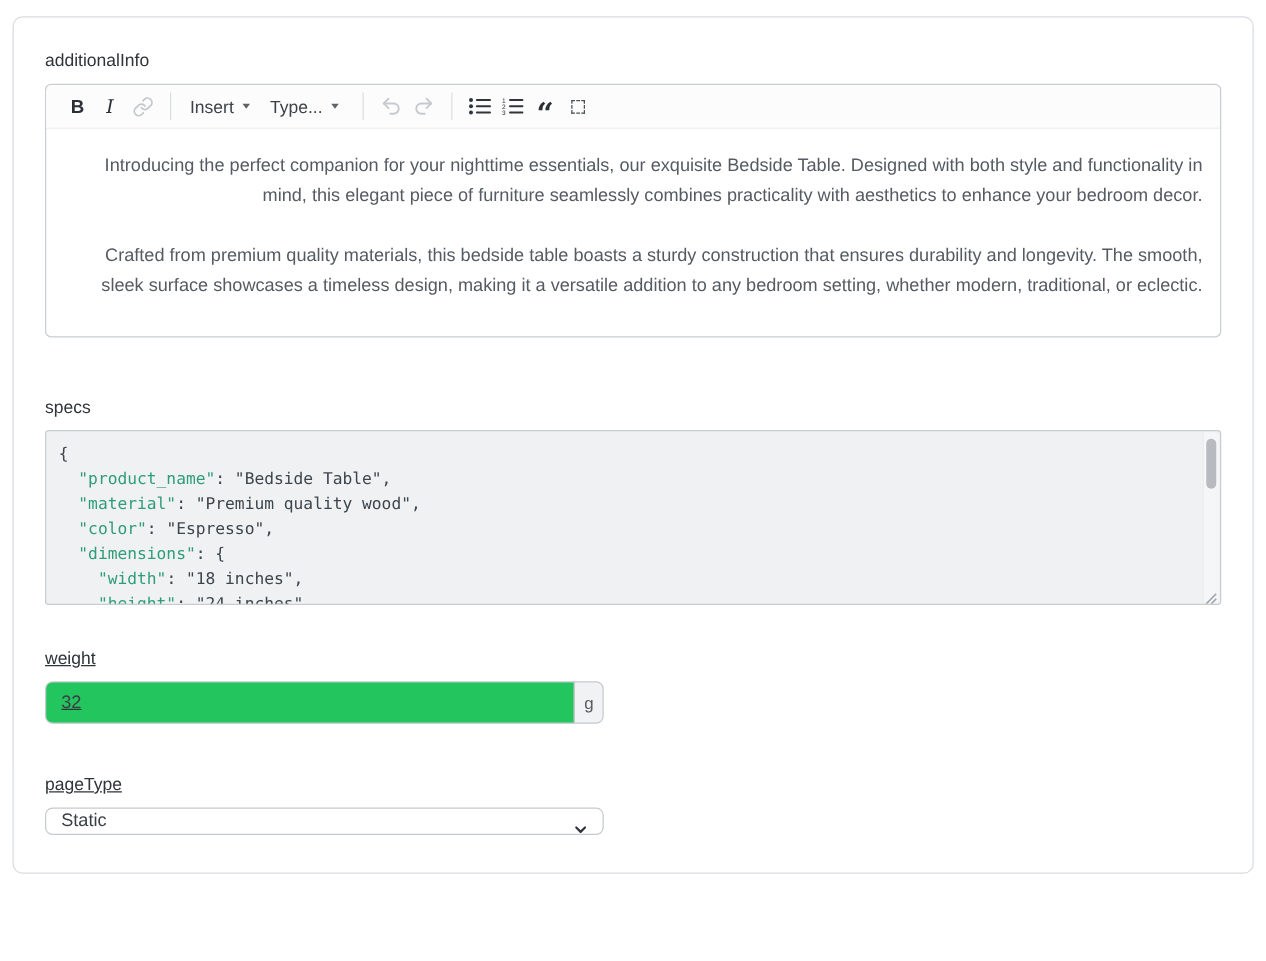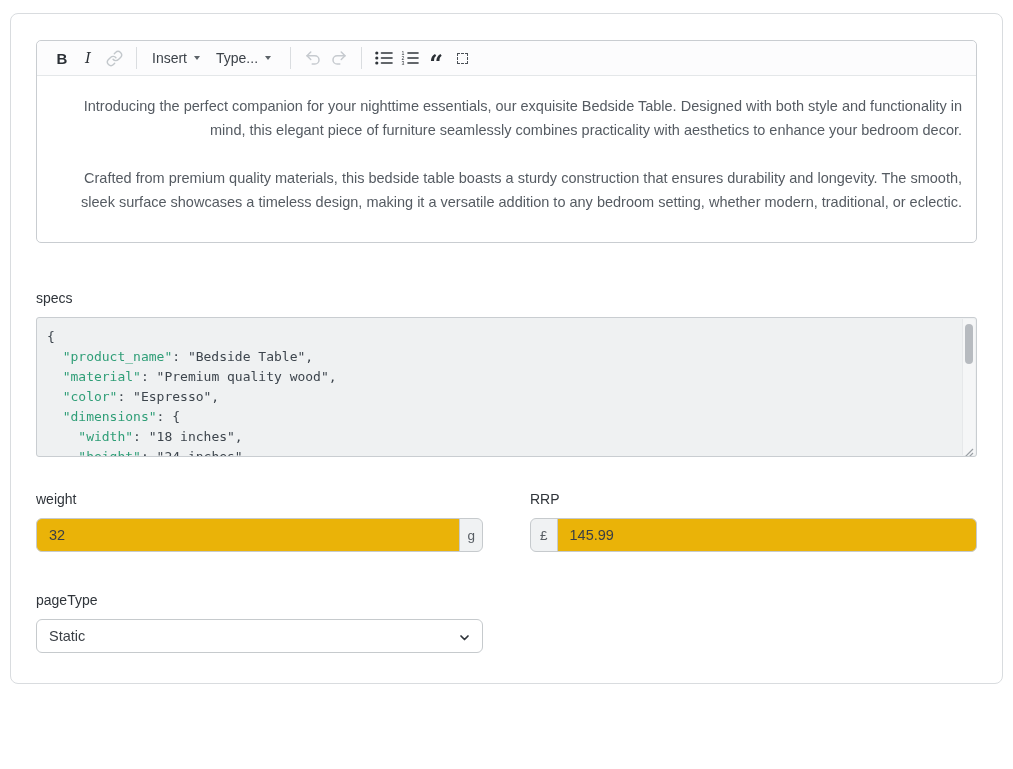--- a/index.html
+++ b/index.html
@@ -128,70 +128,72 @@
     position: absolute; right: 2px; bottom: 2px;
     width: 10px; height: 10px;
     cursor: nwse-resize;
   }
 
   
   .two-col {
     display: grid;
     grid-template-columns: 1fr 1fr;
     column-gap: 47px;
+    text-decoration: underline;
   }
   .row-1 { margin-bottom: 40px; }
   .input-group { display: flex; height: 34px; }
   .text-input {
     flex: 1; min-width: 0;
     height: 34px;
     border: 1px solid #c6cacd;
     border-radius: 6px;
     padding: 0 12px;
     font-family: "Liberation Sans", "DejaVu Sans", sans-serif;
     font-size: 14.5px;
     color: #3a3f45;
-    background: #eab308;
+    background: #22c55e;
     outline: none;
   }
   .input-group .text-input.has-right-addon { border-radius: 6px 0 0 6px; }
   .input-group .text-input.has-left-addon  { border-radius: 0 6px 6px 0; }
   .addon {
     display: flex; align-items: center;
     background: #f0f2f3;
     border: 1px solid #c6cacd;
     padding: 0 7px;
     font-size: 13.5px;
     color: #565c62;
   }
   .addon-right { border-radius: 0 6px 6px 0; margin-left: -1px; }
   .addon-left  { border-radius: 6px 0 0 6px; margin-right: -1px; padding: 0 9px; }
   .select-wrap { position: relative; }
   select.page-select {
-    width: 100%; height: 34px;
+    width: 100%; height: 22px;
     appearance: none; -webkit-appearance: none; -moz-appearance: none;
     border: 1px solid #c6cacd;
     border-radius: 6px;
     padding: 0 30px 0 12px;
     font-family: "Liberation Sans", "DejaVu Sans", sans-serif;
     font-size: 14.5px;
     color: #3a3f45;
     background: #fff;
     outline: none;
   }
   .select-chevron {
     position: absolute; right: 12px; top: 11px;
     pointer-events: none;
   }
 </style>
 </head>
 <body>
 
 <div class="card">
 
+  <div class="field-label">additionalInfo</div>
   <div class="editor">
     <div class="toolbar">
       <button class="tb-btn tb-bold">B</button>
       <button class="tb-btn tb-italic">I</button>
       <button class="tb-btn">
         <span style="display:flex">
           <svg width="17" height="17" viewBox="0 0 24 24" fill="none" stroke="#c3c8cc" stroke-width="2" stroke-linecap="round" stroke-linejoin="round">
               <path d="M10 13a5 5 0 0 0 7.54.54l3-3a5 5 0 0 0-7.07-7.07l-1.72 1.71"></path>
               <path d="M14 11a5 5 0 0 0-7.54-.54l-3 3a5 5 0 0 0 7.07 7.07l1.71-1.71"></path>
             </svg>
@@ -289,27 +291,20 @@
   </div>
 
   <div class="two-col row-1">
     <div>
       <div class="field-label">weight</div>
       <div class="input-group">
         <input type="text" class="text-input has-right-addon" value="32" style="">
         <span class="addon addon-right">g</span>
       </div>
     </div>
-    <div>
-      <div class="field-label">RRP</div>
-      <div class="input-group">
-        <span class="addon addon-left">£</span>
-        <input type="text" class="text-input has-left-addon" value="145.99" style="">
-      </div>
-    </div>
   </div>
 
   <div class="two-col">
     <div>
       <div class="field-label">pageType</div>
       <div class="select-wrap">
         <select class="page-select">
           <option>Static</option>
         </select>
         <span class="select-chevron">

